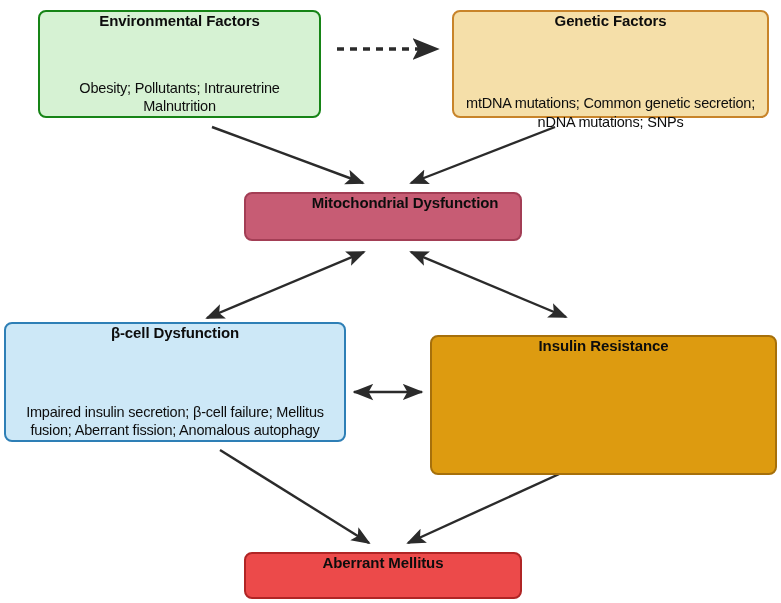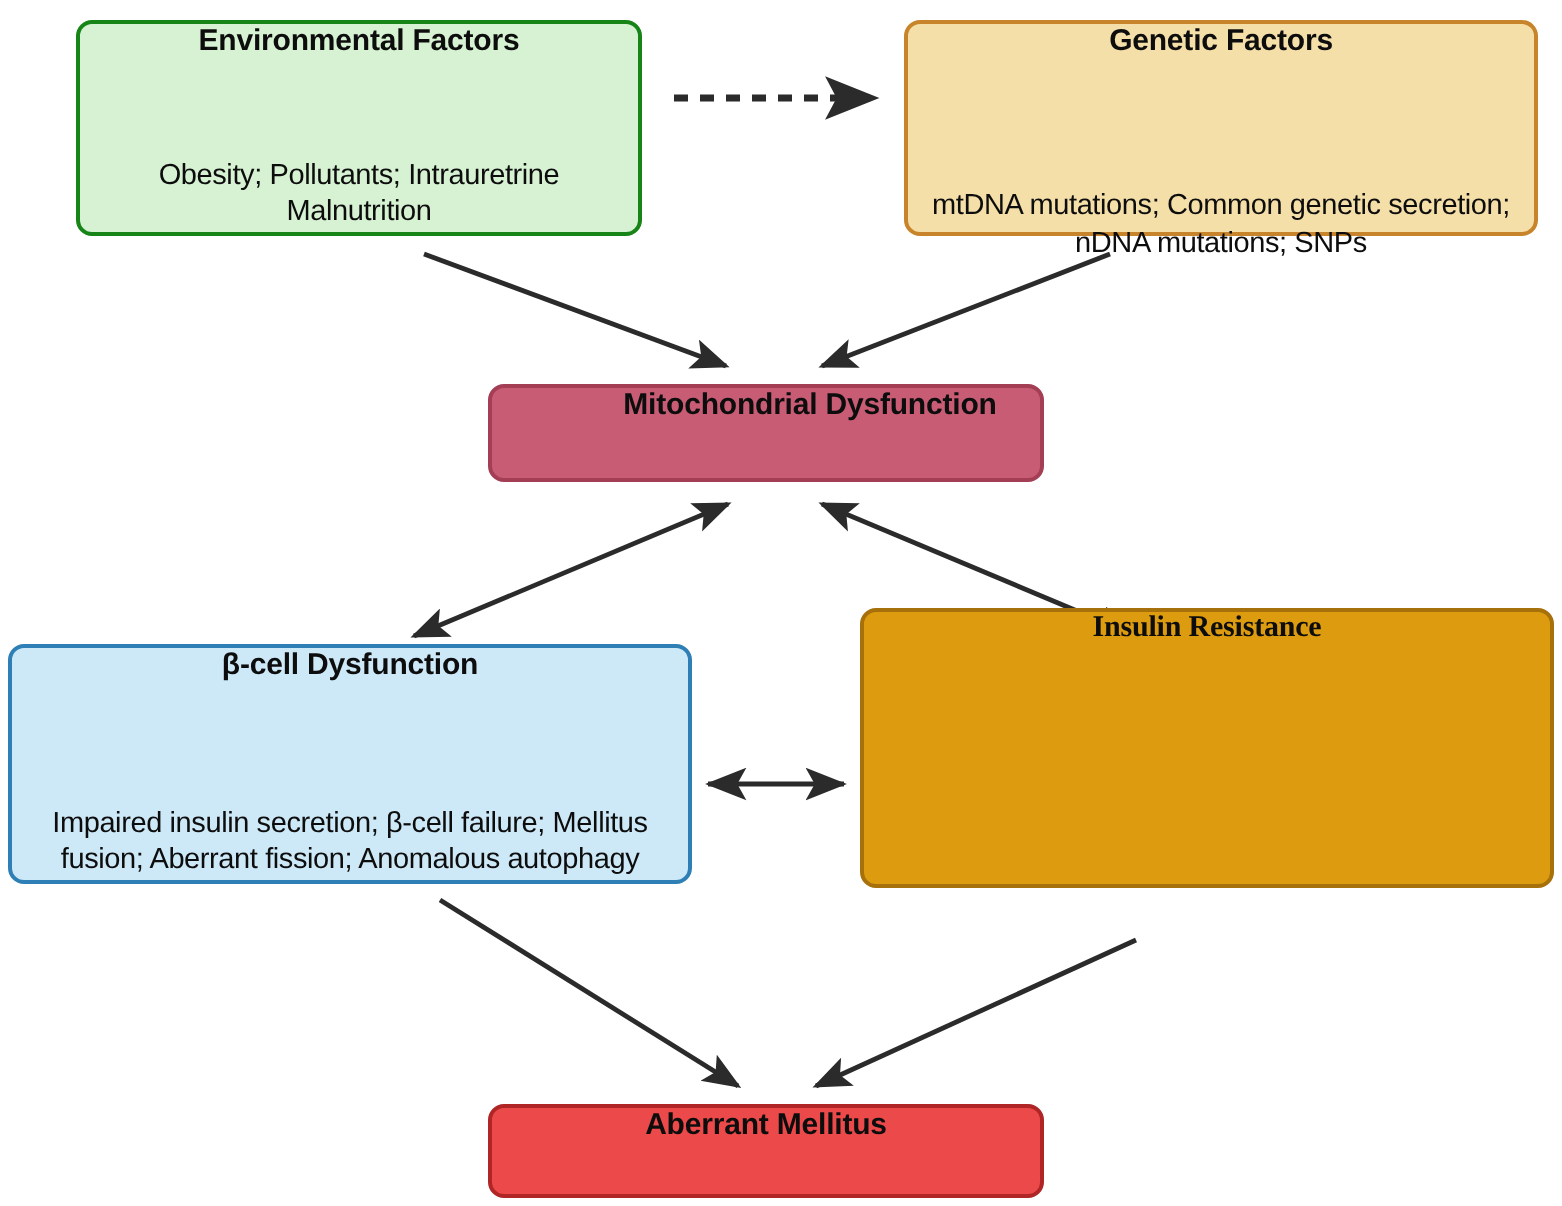--- a/index.html
+++ b/index.html
@@ -59,24 +59,23 @@
     background: #c75c74;
     border: 2px solid #a33e55;
     padding-left: 44px;
   }
   #node-beta {
     left: 4px; top: 322px; width: 342px; height: 120px;
     background: #cde8f7;
     border: 2px solid #2e7fb6;
   }
   #node-insulin {
-    left: 430px; top: 304px; width: 347px; height: 140px;
+    left: 430px; top: 335px; width: 347px; height: 140px;
     background: #dd9b10;
     border: 2px solid #a6700b;
-    font-family: Liberation Serif, serif;
   }
   #node-dm {
     left: 244px; top: 552px; width: 278px; height: 47px;
     background: #ec4a4a;
     border: 2px solid #b02525;
   }
 
   #edges {
     position: absolute;
     left: 0; top: 0;

